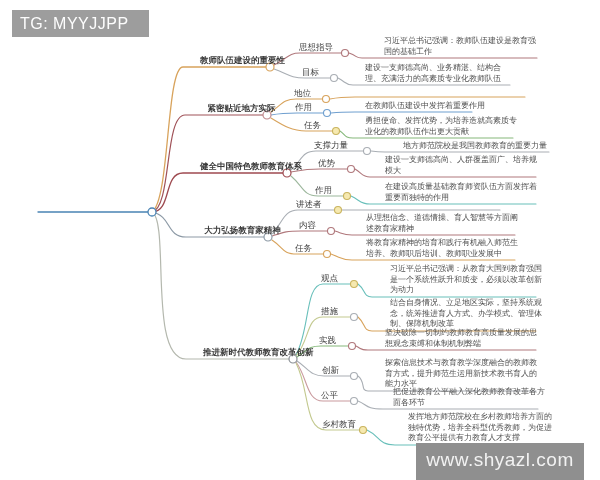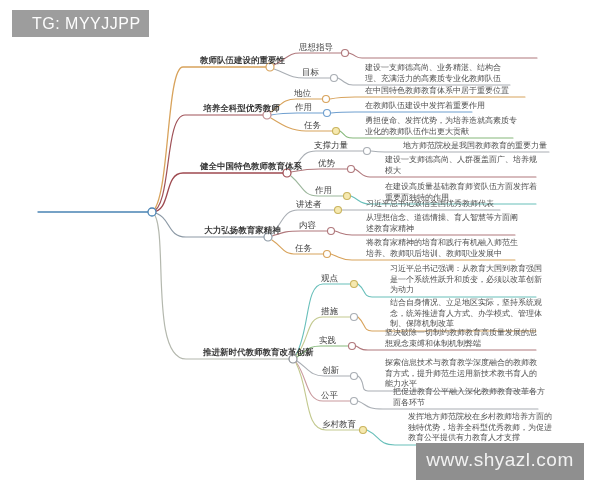--- a/index.html
+++ b/index.html
@@ -4,21 +4,21 @@
 <style>
   html,body{margin:0;padding:0;background:#fff;}
   #stage{
     position:relative;width:600px;height:480px;background:#ffffff;overflow:hidden;
     font-family:"Liberation Sans","DejaVu Sans",sans-serif;
   }
   #wires{position:absolute;left:0;top:0;z-index:1;}
   .header-box{
     position:absolute;left:12px;top:10px;width:137px;height:27px;z-index:5;
     background:#9d9d9d;color:#fdfdfd;font-size:16px;line-height:27px;
-    padding-left:20px;letter-spacing:0.5px;box-sizing:border-box;
+    padding-left:8px;letter-spacing:0.5px;box-sizing:border-box;
   }
   .watermark-box{
     position:absolute;left:416px;top:443px;width:168px;height:37px;z-index:5;
     background:#8f8f8f;color:#f2f2f2;font-size:19px;line-height:34px;
     text-align:center;letter-spacing:0.5px;
   }
   .root-node{
     position:absolute;left:40px;top:200px;width:112px;height:12px;z-index:3;
     background:#c9e1f2;color:#2e3d4a;font-size:8.5px;line-height:12px;
     text-align:center;white-space:nowrap;
@@ -114,21 +114,21 @@
     <circle cx="354" cy="376" r="3.5" fill="#fff" stroke="#a9aeb4" stroke-width="1.1"></circle>
     <circle cx="354" cy="401" r="3.5" fill="#fff" stroke="#a9aeb4" stroke-width="1.1"></circle>
     <circle cx="363" cy="430" r="3.5" fill="#f6e9b0" stroke="#c9b45f" stroke-width="1.1"></circle>
   </svg>
 
   <div class="header-box">TG: MYYJJPP</div>
   <div class="watermark-box">www.shyazl.com</div>
 
 
   <div class="b-label" style="left:183px;top:55px;width:84px">教师队伍建设的重要性</div>
-  <div class="b-label" style="left:185px;top:103px;width:79px">培养全科型优秀教师</div>
+  <div class="b-label" style="left:185px;top:103px;width:79px">紧密贴近地方实际</div>
   <div class="b-label" style="left:183px;top:161px;width:101px">健全中国特色教师教育体系</div>
   <div class="b-label" style="left:186px;top:225px;width:79px">大力弘扬教育家精神</div>
   <div class="b-label" style="left:186px;top:347px;width:104px">推进新时代教师教育改革创新</div>
 
   <div class="c-label" style="left:299px;top:42px;width:44px">思想指导</div>
   <div class="c-label" style="left:302px;top:67px;width:30px">目标</div>
   <div class="c-label" style="left:294px;top:88px;width:30px">地位</div>
   <div class="c-label" style="left:295px;top:102px;width:30px">作用</div>
   <div class="c-label" style="left:304px;top:120px;width:30px">任务</div>
   <div class="c-label" style="left:314px;top:140px;width:50px">支撑力量</div>
@@ -137,28 +137,27 @@
   <div class="c-label" style="left:296px;top:199px;width:39px">讲述者</div>
   <div class="c-label" style="left:299px;top:220px;width:29px">内容</div>
   <div class="c-label" style="left:295px;top:243px;width:29px">任务</div>
   <div class="c-label" style="left:321px;top:273px;width:30px">观点</div>
   <div class="c-label" style="left:321px;top:306px;width:30px">措施</div>
   <div class="c-label" style="left:319px;top:335px;width:30px">实践</div>
   <div class="c-label" style="left:322px;top:365px;width:29px">创新</div>
   <div class="c-label" style="left:321px;top:390px;width:30px">公平</div>
   <div class="c-label" style="left:322px;top:419px;width:38px">乡村教育</div>
 
+  <div class="leaf" style="left:384px;top:36px;width:152px">习近平总书记强调：教师队伍建设是教育强国的基础工作</div>
   <div class="leaf" style="left:365px;top:63px;width:146px">建设一支师德高尚、业务精湛、结构合理、充满活力的高素质专业化教师队伍</div>
-  <div class="leaf" style="left:365px;top:86px;width:162px">在中国特色教师教育体系中居于重要位置</div>
   <div class="leaf" style="left:365px;top:101px;width:130px">在教师队伍建设中发挥着重要作用</div>
   <div class="leaf" style="left:365px;top:116px;width:152px">勇担使命、发挥优势，为培养造就高素质专业化的教师队伍作出更大贡献</div>
   <div class="leaf" style="left:403px;top:141px;width:152px">地方师范院校是我国教师教育的重要力量</div>
   <div class="leaf" style="left:385px;top:155px;width:152px">建设一支师德高尚、人群覆盖面广、培养规模大</div>
   <div class="leaf" style="left:385px;top:182px;width:152px">在建设高质量基础教育师资队伍方面发挥着重要而独特的作用</div>
-  <div class="leaf" style="left:366px;top:199px;width:140px">习近平总书记致信全国优秀教师代表</div>
   <div class="leaf" style="left:366px;top:213px;width:152px">从理想信念、道德情操、育人智慧等方面阐述教育家精神</div>
   <div class="leaf" style="left:366px;top:238px;width:152px">将教育家精神的培育和践行有机融入师范生培养、教师职后培训、教师职业发展中</div>
   <div class="leaf" style="left:390px;top:264px;width:152px">习近平总书记强调：从教育大国到教育强国是一个系统性跃升和质变，必须以改革创新为动力</div>
   <div class="leaf" style="left:390px;top:298px;width:152px">结合自身情况、立足地区实际，坚持系统观念，统筹推进育人方式、办学模式、管理体制、保障机制改革</div>
   <div class="leaf" style="left:385px;top:328px;width:152px">坚决破除一切制约教师教育高质量发展的思想观念束缚和体制机制弊端</div>
   <div class="leaf" style="left:385px;top:358px;width:152px">探索信息技术与教育教学深度融合的教师教育方式，提升师范生运用新技术教书育人的能力水平</div>
   <div class="leaf" style="left:393px;top:387px;width:152px">把促进教育公平融入深化教师教育改革各方面各环节</div>
   <div class="leaf" style="left:408px;top:412px;width:144px">发挥地方师范院校在乡村教师培养方面的独特优势，培养全科型优秀教师，为促进教育公平提供有力教育人才支撑</div>
 
 </div>

